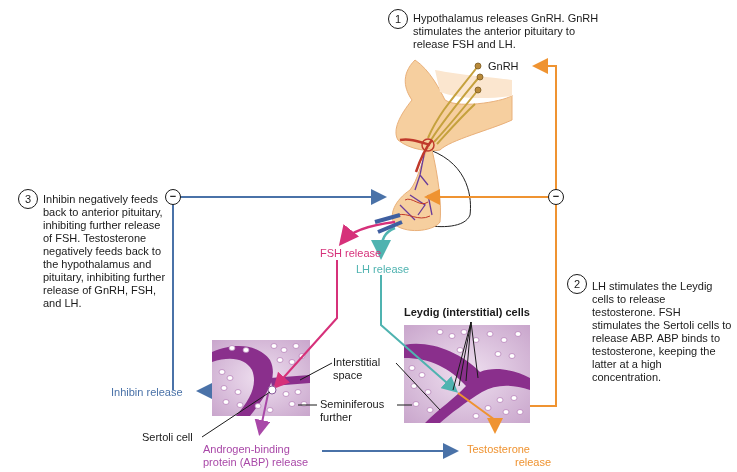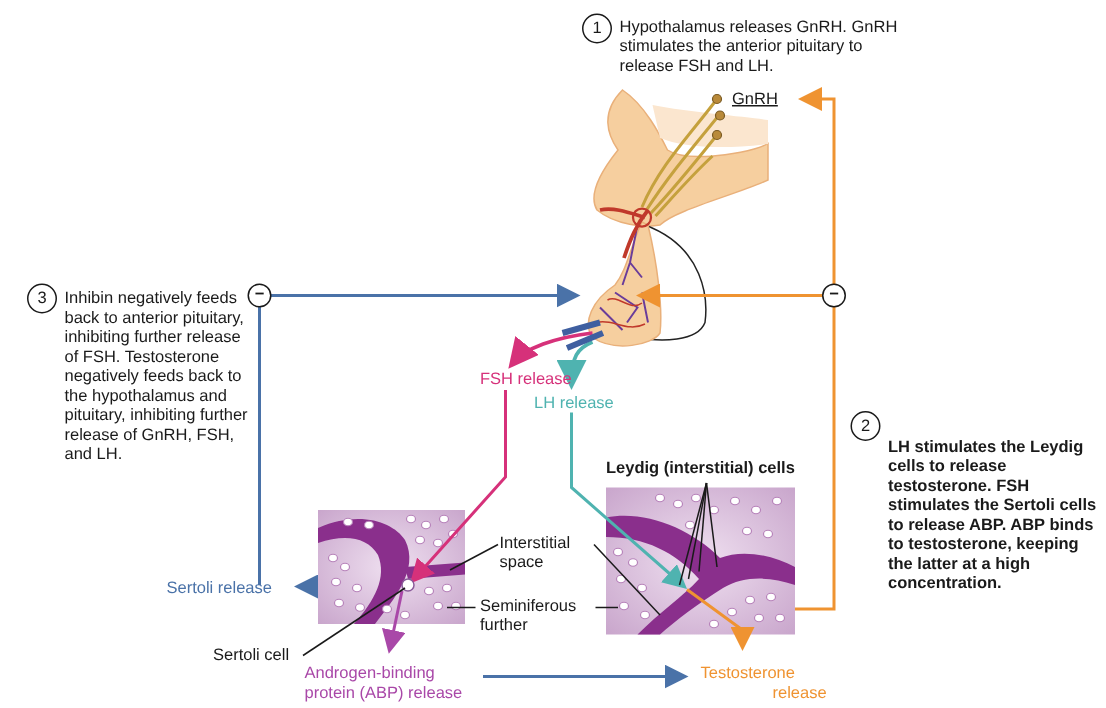--- a/index.html
+++ b/index.html
@@ -152,32 +152,32 @@
     <line x1="471" y1="322" x2="459" y2="386"></line>
     <line x1="471" y1="322" x2="466" y2="381"></line>
     <line x1="471" y1="322" x2="478" y2="378"></line>
   </g>
 </svg>
 
 <div class="step" style="left:388px;top:9px;">1</div>
 <div class="para" style="left:413px;top:12px;width:190px;">Hypothalamus releases GnRH. GnRH stimulates the anterior pituitary to release FSH and LH.</div>
 
 <div class="step" style="left:567px;top:274px;">2</div>
-<div class="para" style="left:592px;top:292px;width:140px;font-weight:bold;">LH stimulates the Leydig cells to release testosterone. FSH stimulates the Sertoli cells to release ABP. ABP binds to testosterone, keeping the latter at a high concentration.</div>
+<div class="para" style="left:592px;top:280px;width:140px;">LH stimulates the Leydig cells to release testosterone. FSH stimulates the Sertoli cells to release ABP. ABP binds to testosterone, keeping the latter at a high concentration.</div>
 
 <div class="step" style="left:18px;top:189px;">3</div>
 <div class="para" style="left:43px;top:193px;width:125px;">Inhibin negatively feeds back to anterior pituitary, inhibiting further release of FSH. Testosterone negatively feeds back to the hypothalamus and pituitary, inhibiting further release of GnRH, FSH, and LH.</div>
 
 <div class="minus" style="left:165px;top:189px;">−</div>
 <div class="minus" style="left:548px;top:189px;">−</div>
 
-<div class="lbl" style="left:488px;top:60px;text-decoration:underline;">GnRH</div>
+<div class="lbl" style="left:488px;top:60px;">GnRH</div>
 <div class="lbl" style="left:309px;top:247px;color:#d6317a;padding-left:11px;">FSH release</div>
 <div class="lbl" style="left:356px;top:263px;color:#4fb3b0;">LH release</div>
-<div class="lbl" style="left:111px;top:386px;color:#4a72a8;">Sertoli release</div>
+<div class="lbl" style="left:111px;top:386px;color:#4a72a8;">Inhibin release</div>
 <div class="lbl" style="left:203px;top:443px;color:#a948a8;">Androgen-binding</div>
 <div class="lbl" style="left:203px;top:456px;color:#a948a8;">protein (ABP) release</div>
 <div class="lbl" style="left:467px;top:443px;color:#ef9331;">Testosterone</div>
 <div class="lbl" style="left:467px;top:456px;color:#ef9331;margin-left:48px;">release</div>
 <div class="lbl" style="left:333px;top:356px;">Interstitial</div>
 <div class="lbl" style="left:333px;top:369px;">space</div>
 <div class="lbl" style="left:320px;top:398px;">Seminiferous</div>
 <div class="lbl" style="left:320px;top:411px;">further</div>
 <div class="lbl" style="left:142px;top:431px;">Sertoli cell</div>
 <div class="lbl" style="left:404px;top:306px;font-weight:bold;">Leydig (interstitial) cells</div>

